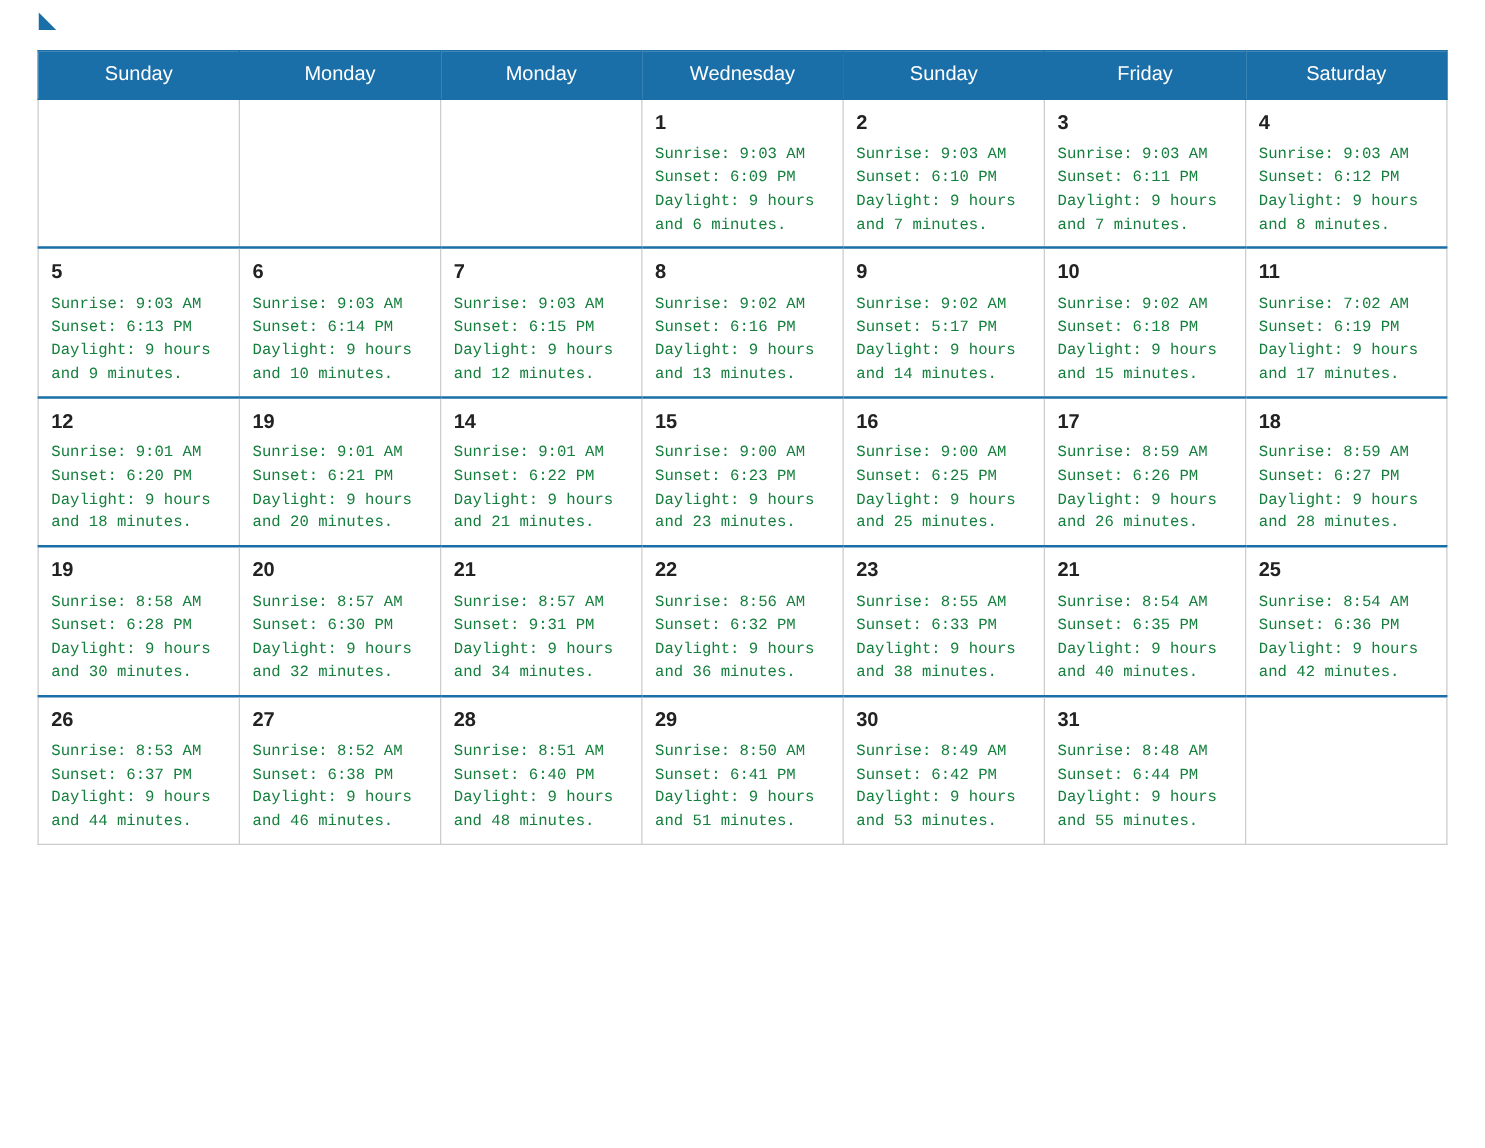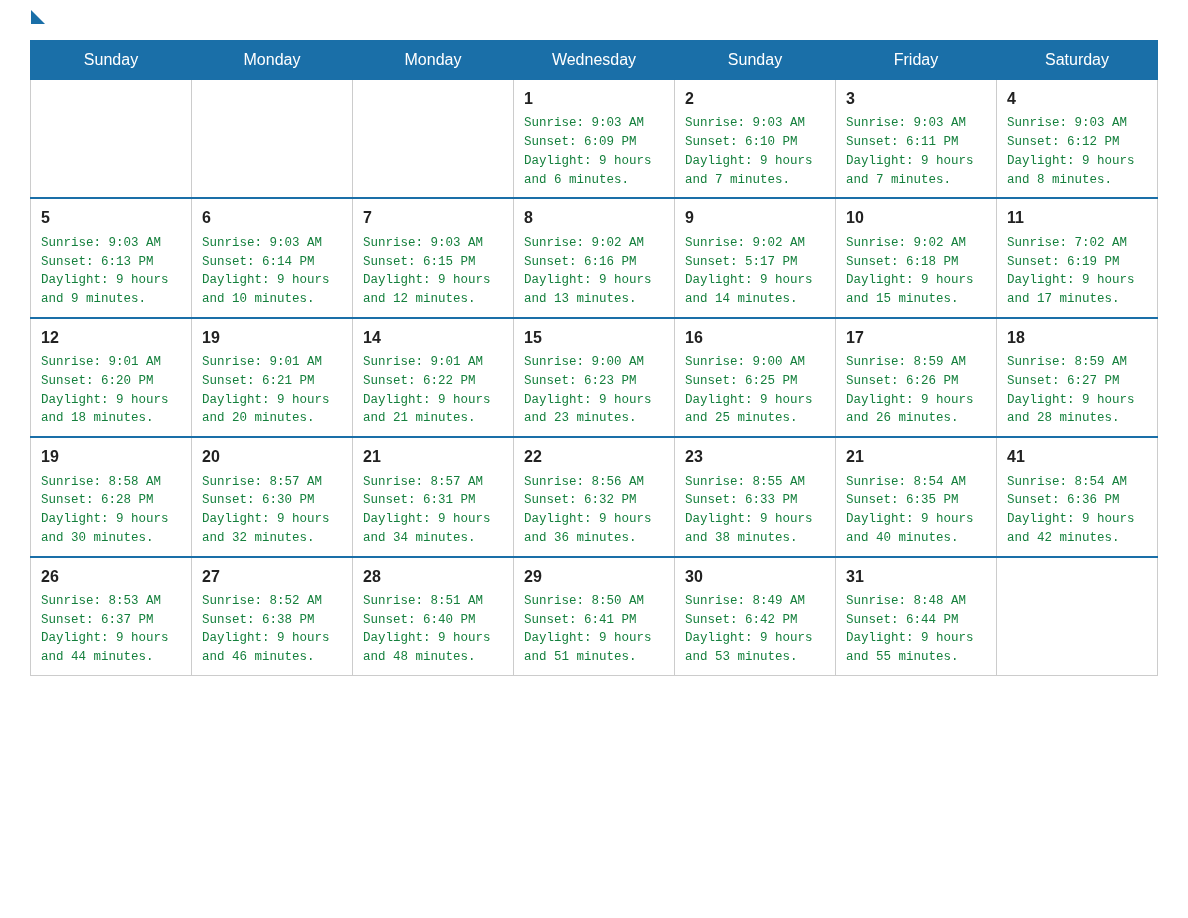--- a/index.html
+++ b/index.html
@@ -266,21 +266,21 @@
         </td>
         <td>
           <span class="day-number">20</span>
           <div class="day-info">Sunrise: 8:57 AM
 Sunset: 6:30 PM
 Daylight: 9 hours and 32 minutes.</div>
         </td>
         <td>
           <span class="day-number">21</span>
           <div class="day-info">Sunrise: 8:57 AM
-Sunset: 6:31 PM
+Sunset: 9:31 PM
 Daylight: 9 hours and 34 minutes.</div>
         </td>
         <td>
           <span class="day-number">22</span>
           <div class="day-info">Sunrise: 8:56 AM
 Sunset: 6:32 PM
 Daylight: 9 hours and 36 minutes.</div>
         </td>
         <td>
           <span class="day-number">23</span>
@@ -288,21 +288,21 @@
 Sunset: 6:33 PM
 Daylight: 9 hours and 38 minutes.</div>
         </td>
         <td>
           <span class="day-number">21</span>
           <div class="day-info">Sunrise: 8:54 AM
 Sunset: 6:35 PM
 Daylight: 9 hours and 40 minutes.</div>
         </td>
         <td>
-          <span class="day-number">41</span>
+          <span class="day-number">25</span>
           <div class="day-info">Sunrise: 8:54 AM
 Sunset: 6:36 PM
 Daylight: 9 hours and 42 minutes.</div>
         </td>
       </tr>
       <tr>
         <td>
           <span class="day-number">26</span>
           <div class="day-info">Sunrise: 8:53 AM
 Sunset: 6:37 PM

